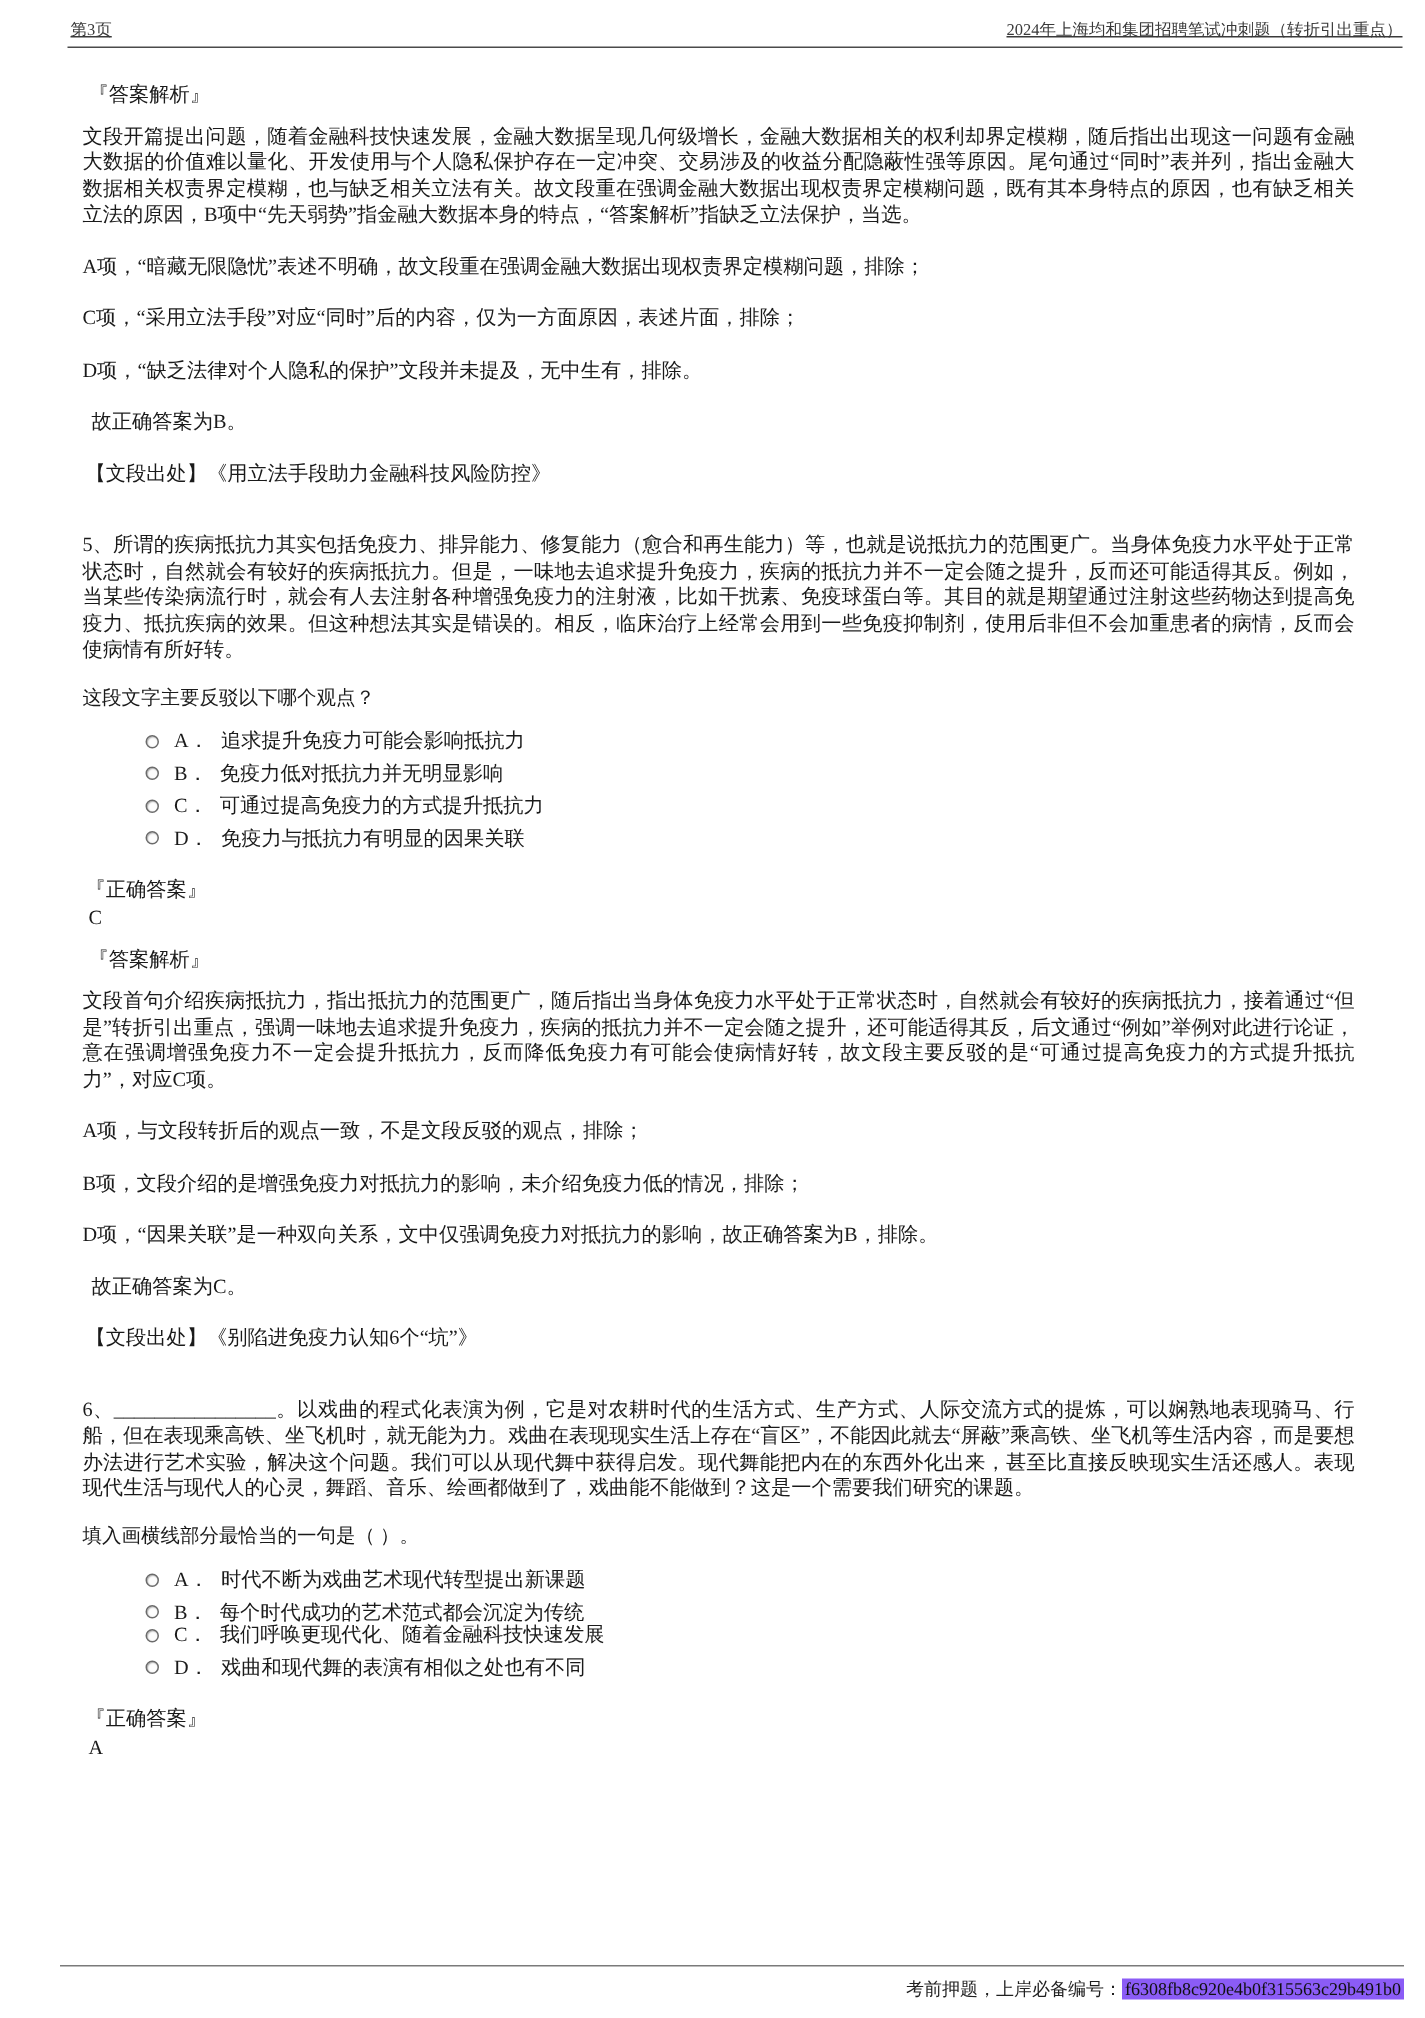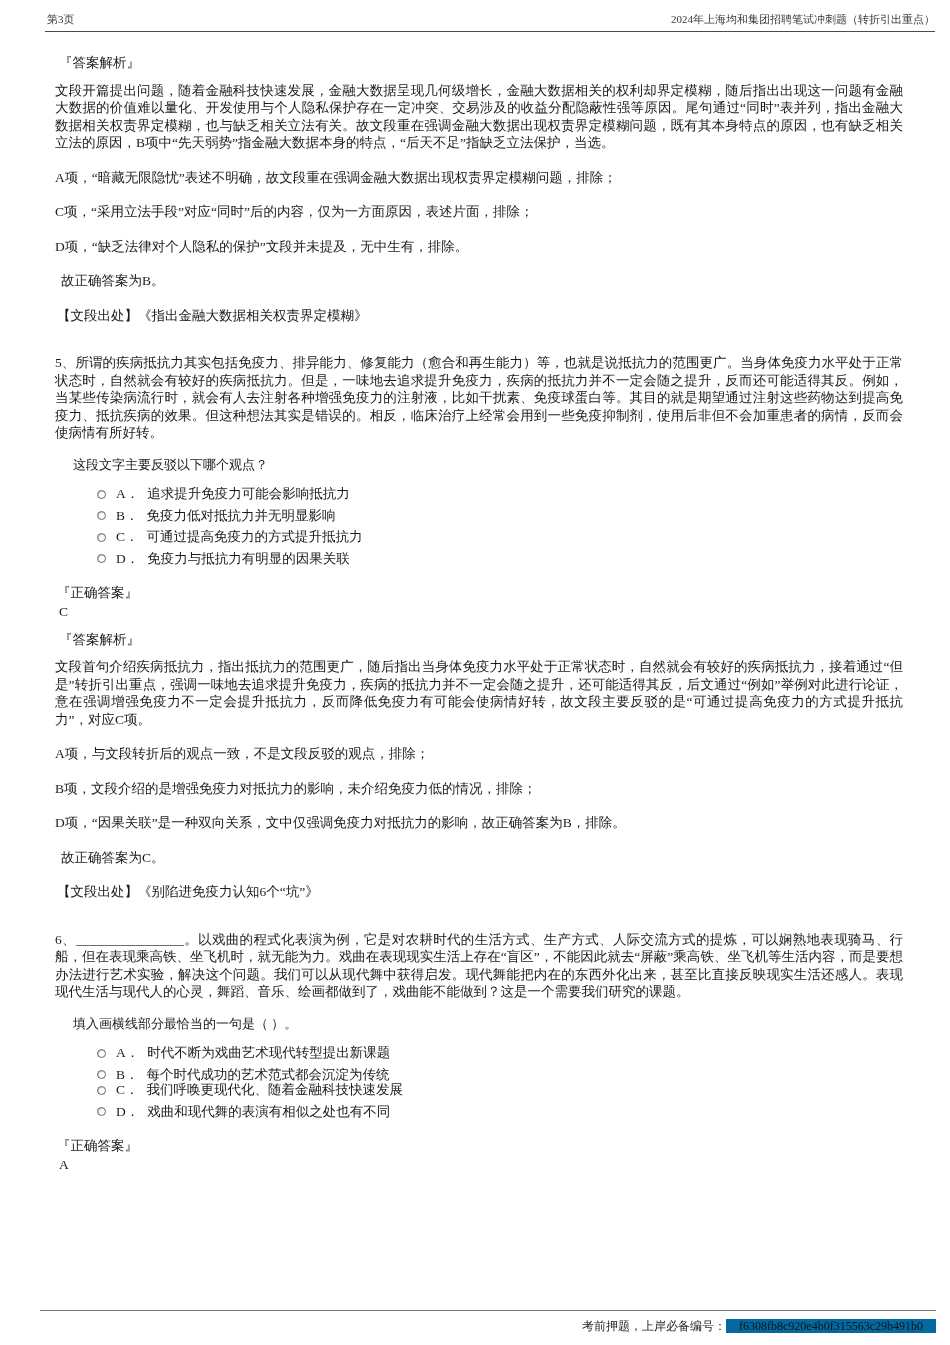--- a/index.html
+++ b/index.html
@@ -11,75 +11,75 @@
   }
   .page {
     position:relative; width:950px; height:1345px;
     background:#ffffff; overflow:hidden;
   }
   .header {
     display:flex; justify-content:space-between; align-items:flex-end;
     margin:0 15px 0 45px;
     padding:12px 0 4px 2px;
     border-bottom:1px solid #4a4a4a;
-    font-size:11px; color:#3a3a3a;
+    font-size:11px; color:#3a3a3a;text-decoration:underline;
   }
   .content {
     padding:14px 47px 0 55px;
     font-size:13.5px; line-height:17.5px;
     text-align:justify;
   }
   .label-line { margin:8px 0 10px 4px; }
   .para { margin-bottom:16px; }
   .point { margin:17px 0; }
   .conclusion { padding-left:6px; }
   .source { margin:17px 0 30px 2px; }
   .stem { margin:6px 0 14px; }
-  .prompt { margin:14px 18px 12px; font-size:13px; }
+  .prompt { margin:14px 0 12px; font-size:13px; }
   .options { margin:6px 0 14px 42px; text-align:left; }
   .option { display:flex; align-items:center; margin:3.5px 0; line-height:18px; }
   .option.shift-up { margin-top:-6px; }
   .radio {
     flex:0 0 auto; width:9px; height:9px;
     border:1px solid #6b6b6b; border-radius:50%;
     background:#fdfdfd;
     box-shadow:inset 0.5px 0.5px 1px rgba(0,0,0,0.35);
     margin-right:10px;
   }
   .opt-label { margin-right:8px; }
   .answer-label { margin:16px 0 2px 2px; }
   .answer-line { margin:2px 0 10px 4px; }
   .footer {
     position:absolute; left:40px; right:14px; bottom:10px;
     border-top:1px solid #7a7a7a;
     padding-top:7px;
     display:flex; justify-content:flex-end; align-items:center;
     font-size:12px; color:#1f1f1f;
   }
-  .code-highlight { background:#0369a1; color:#101010; padding:0 13px; }
+  .code-highlight { background:#8b5cf6; color:#101010; padding:0 2px; }
 </style>
 </head>
 <body>
 
 <div class="page">
 
   <div class="header">
     <span>第3页</span>
     <span>2024年上海均和集团招聘笔试冲刺题（转折引出重点）</span>
   </div>
 
   <div class="content">
 
     <div class="label-line">『答案解析』</div>
-    <div class="para">文段开篇提出问题，随着金融科技快速发展，金融大数据呈现几何级增长，金融大数据相关的权利却界定模糊，随后指出出现这一问题有金融大数据的价值难以量化、开发使用与个人隐私保护存在一定冲突、交易涉及的收益分配隐蔽性强等原因。尾句通过“同时”表并列，指出金融大数据相关权责界定模糊，也与缺乏相关立法有关。故文段重在强调金融大数据出现权责界定模糊问题，既有其本身特点的原因，也有缺乏相关立法的原因，B项中“先天弱势”指金融大数据本身的特点，“后天不足”指缺乏立法保护，当选。</div>
+    <div class="para">文段开篇提出问题，随着金融科技快速发展，金融大数据呈现几何级增长，金融大数据相关的权利却界定模糊，随后指出出现这一问题有金融大数据的价值难以量化、开发使用与个人隐私保护存在一定冲突、交易涉及的收益分配隐蔽性强等原因。尾句通过“同时”表并列，指出金融大数据相关权责界定模糊，也与缺乏相关立法有关。故文段重在强调金融大数据出现权责界定模糊问题，既有其本身特点的原因，也有缺乏相关立法的原因，B项中“先天弱势”指金融大数据本身的特点，“答案解析”指缺乏立法保护，当选。</div>
     <div class="point">A项，“暗藏无限隐忧”表述不明确，故文段重在强调金融大数据出现权责界定模糊问题，排除；</div>
     <div class="point">C项，“采用立法手段”对应“同时”后的内容，仅为一方面原因，表述片面，排除；</div>
     <div class="point">D项，“缺乏法律对个人隐私的保护”文段并未提及，无中生有，排除。</div>
     <div class="point conclusion">故正确答案为B。</div>
-    <div class="source">【文段出处】《指出金融大数据相关权责界定模糊》</div>
+    <div class="source">【文段出处】《用立法手段助力金融科技风险防控》</div>
 
     <div class="stem">5、所谓的疾病抵抗力其实包括免疫力、排异能力、修复能力（愈合和再生能力）等，也就是说抵抗力的范围更广。当身体免疫力水平处于正常状态时，自然就会有较好的疾病抵抗力。但是，一味地去追求提升免疫力，疾病的抵抗力并不一定会随之提升，反而还可能适得其反。例如，当某些传染病流行时，就会有人去注射各种增强免疫力的注射液，比如干扰素、免疫球蛋白等。其目的就是期望通过注射这些药物达到提高免疫力、抵抗疾病的效果。但这种想法其实是错误的。相反，临床治疗上经常会用到一些免疫抑制剂，使用后非但不会加重患者的病情，反而会使病情有所好转。</div>
     <div class="prompt">这段文字主要反驳以下哪个观点？</div>
     <div class="options">
       <div class="option">
         <span class="radio"></span>
         <span class="opt-label">A．</span>
         <span class="opt-text">追求提升免疫力可能会影响抵抗力</span>
       </div>
       <div class="option">

